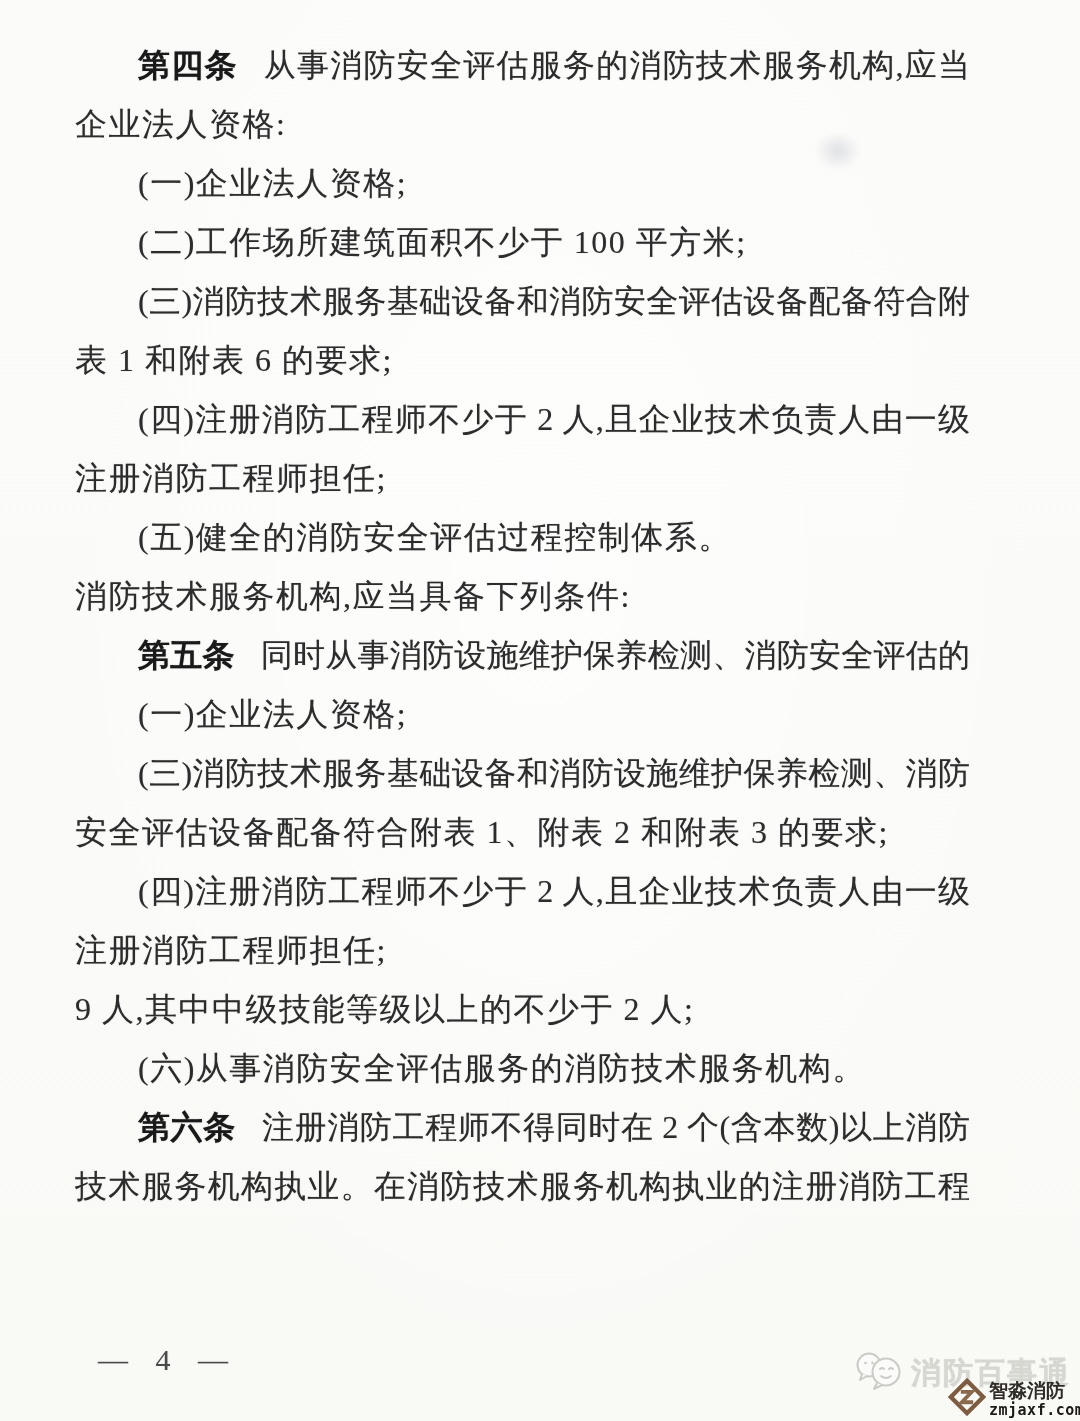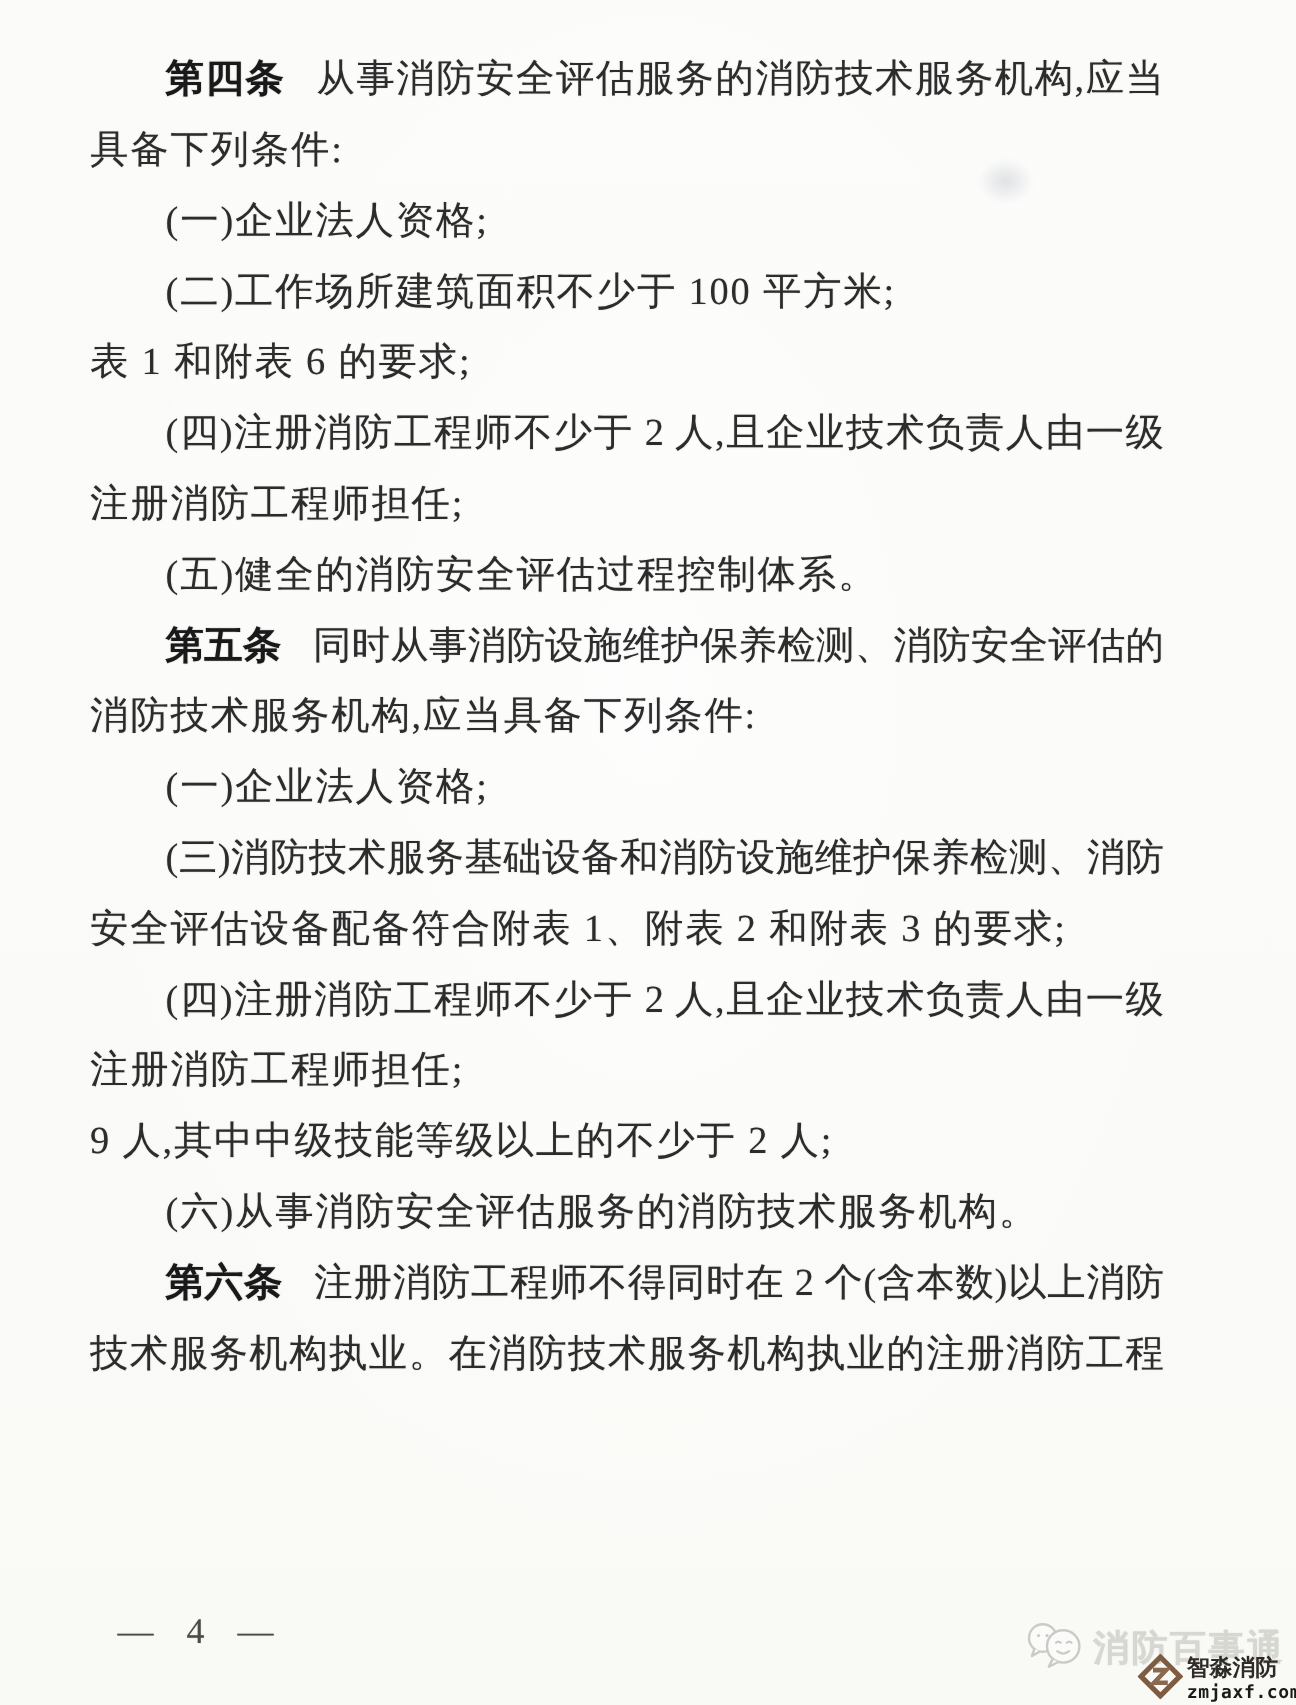--- a/index.html
+++ b/index.html
@@ -79,29 +79,30 @@
 </style>
 </head>
 <body>
 
 <div class="page">
 
   <div class="smudge"></div>
 
   <div class="text-block">
     <div class="line i j"><span class="lead">第四条</span><span>从事消防安全评估服务的消防技术服务机构,应当</span></div>
-    <div class="line"><span>具备下列条件:</span></div>
+    <div class="line"><span>企业法人资格:</span></div>
     <div class="line i"><span>(一)企业法人资格;</span></div>
     <div class="line i"><span>(二)工作场所建筑面积不少于 100 平方米;</span></div>
+    <div class="line i j"><span>(三)消防技术服务基础设备和消防安全评估设备配备符合附</span></div>
     <div class="line"><span>表 1 和附表 6 的要求;</span></div>
     <div class="line i j"><span>(四)注册消防工程师不少于 2 人,且企业技术负责人由一级</span></div>
     <div class="line"><span>注册消防工程师担任;</span></div>
     <div class="line i"><span>(五)健全的消防安全评估过程控制体系。</span></div>
+    <div class="line"><span>消防技术服务机构,应当具备下列条件:</span></div>
     <div class="line i j"><span class="lead">第五条</span><span>同时从事消防设施维护保养检测、消防安全评估的</span></div>
-    <div class="line"><span>消防技术服务机构,应当具备下列条件:</span></div>
     <div class="line i"><span>(一)企业法人资格;</span></div>
     <div class="line i j"><span>(三)消防技术服务基础设备和消防设施维护保养检测、消防</span></div>
     <div class="line"><span>安全评估设备配备符合附表 1、附表 2 和附表 3 的要求;</span></div>
     <div class="line i j"><span>(四)注册消防工程师不少于 2 人,且企业技术负责人由一级</span></div>
     <div class="line"><span>注册消防工程师担任;</span></div>
     <div class="line"><span>9 人,其中中级技能等级以上的不少于 2 人;</span></div>
     <div class="line i"><span>(六)从事消防安全评估服务的消防技术服务机构。</span></div>
     <div class="line i j"><span class="lead">第六条</span><span>注册消防工程师不得同时在 2 个(含本数)以上消防</span></div>
     <div class="line j"><span>技术服务机构执业。在消防技术服务机构执业的注册消防工程</span></div>
   </div>

